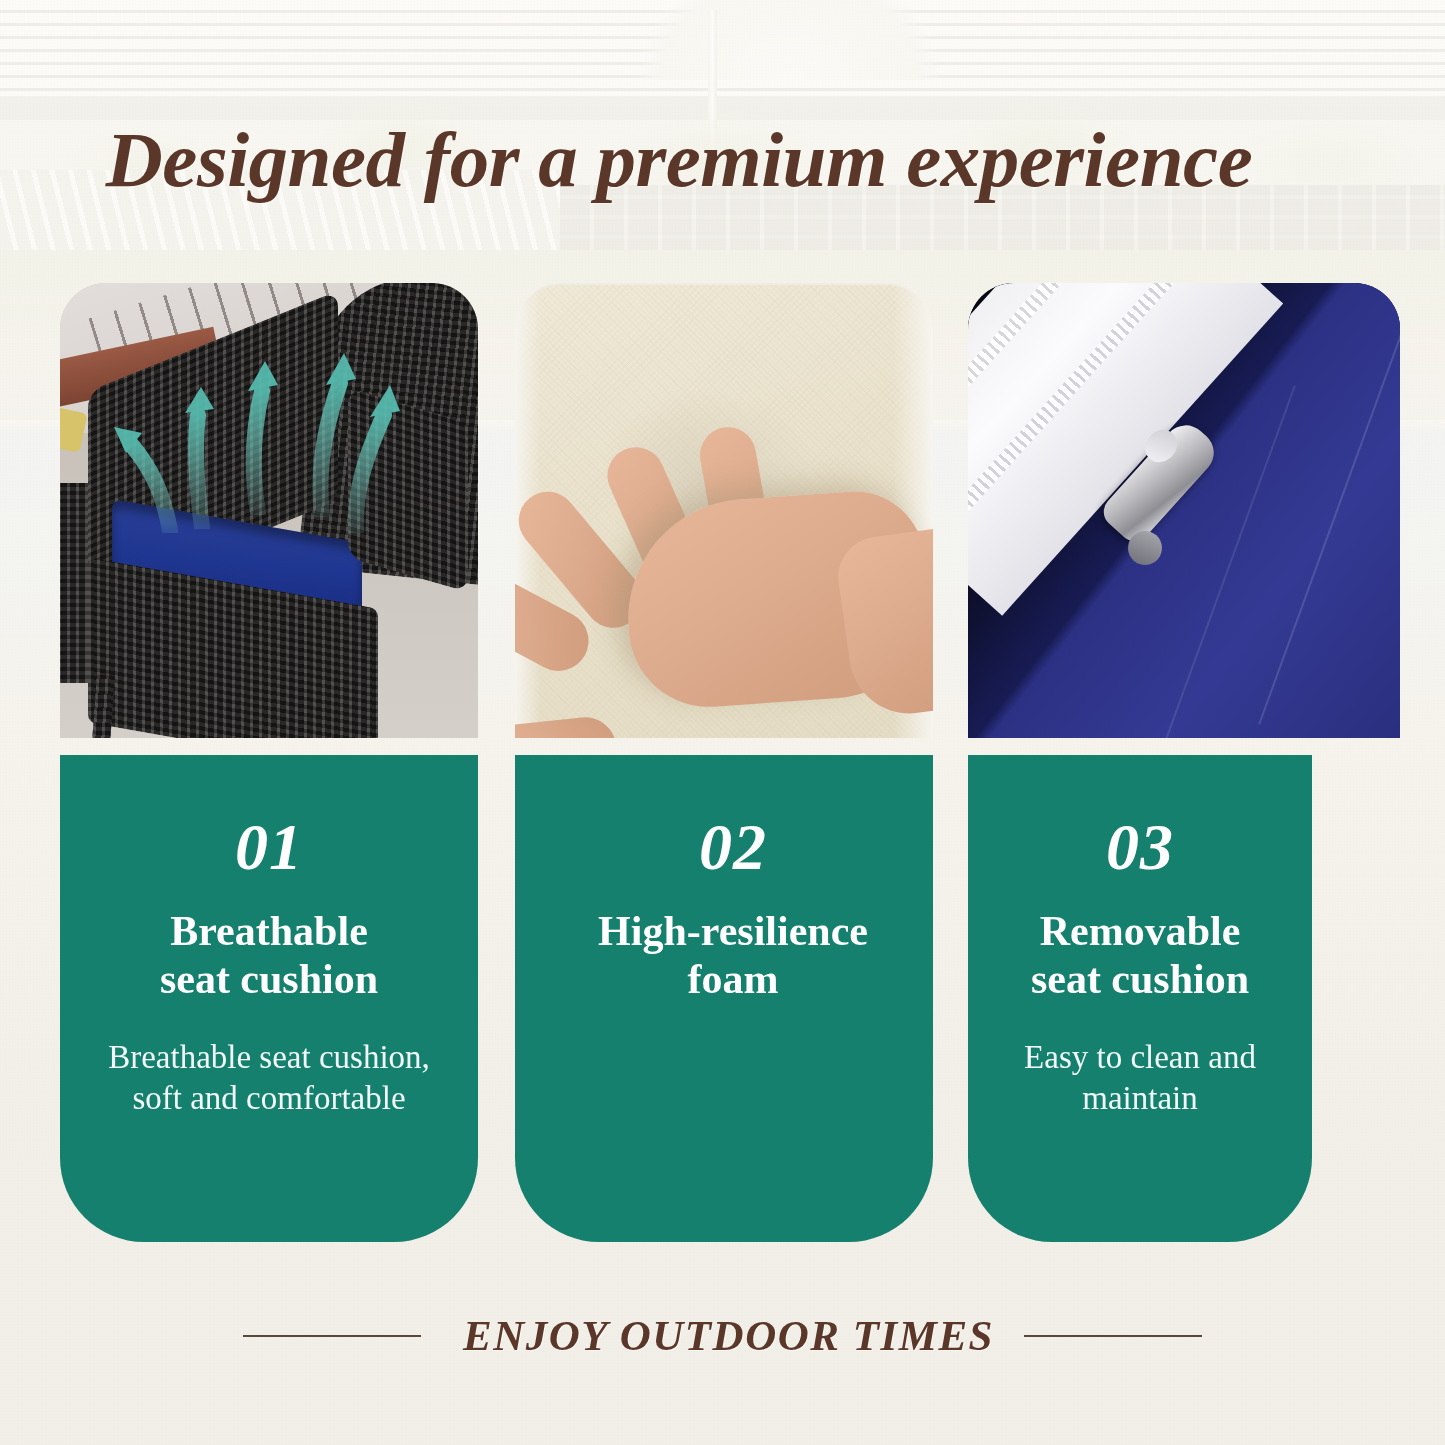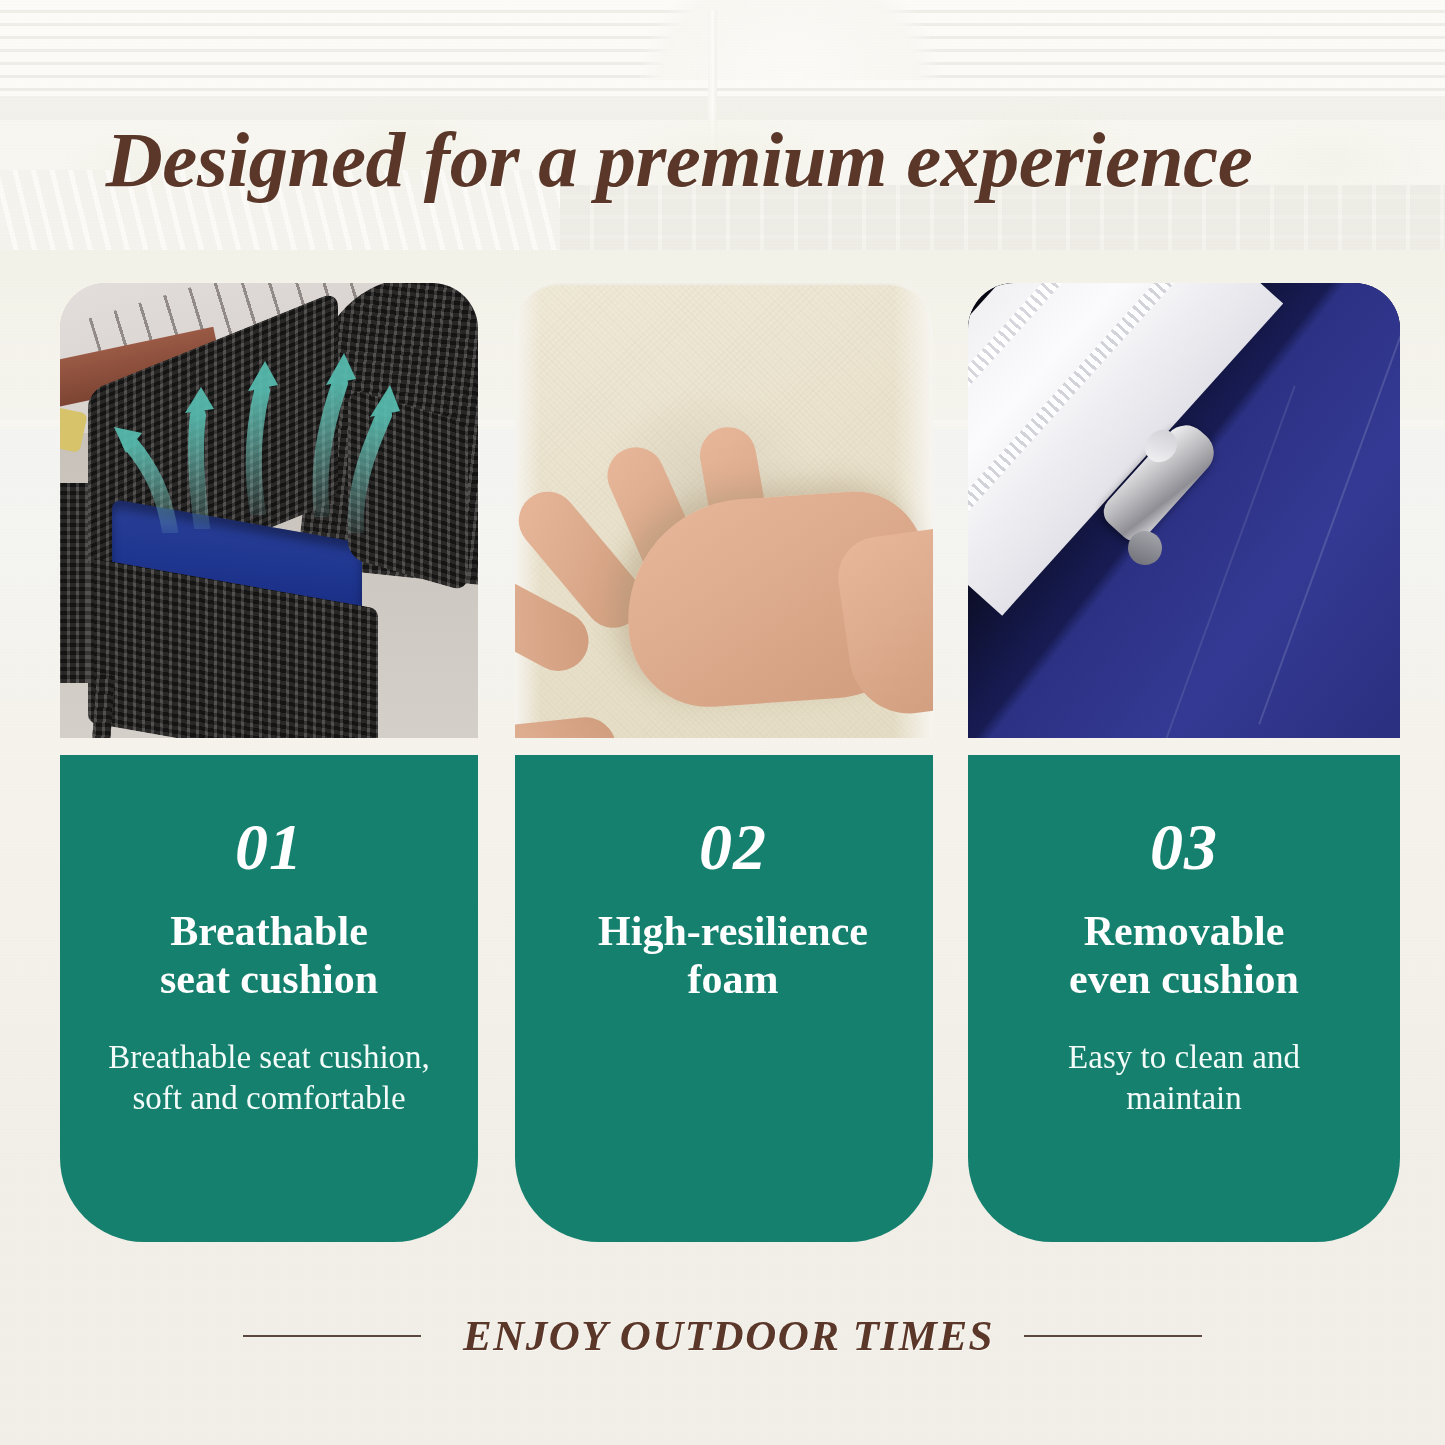--- a/index.html
+++ b/index.html
@@ -184,21 +184,21 @@
   .card{
     position:absolute;top:755px;width:418px;
     background:#15806e;
     border-radius:0 0 84px 84px;
     color:#ffffff;text-align:center;
     box-sizing:border-box;
     padding:58px 22px 0 22px;
   }
   .card-1{left:60px;height:487px;}
   .card-2{left:515px;height:487px;padding-left:40px;}
-  .card-3{left:968px;width:432px;height:487px;}
+  .card-3{left:968px;width:344px;height:487px;}
 
   .card-num{
     font-family:"Liberation Serif",serif;
     font-style:italic;font-weight:bold;
     font-size:66px;line-height:68px;
     color:#ffffff;letter-spacing:1px;
     margin:0 0 26px 0;
   }
   .card-title{
     font-family:"Liberation Serif",serif;
@@ -374,21 +374,21 @@
 
   <div class="card card-2">
     <div class="card-num">02</div>
     <div class="card-title">High-resilience
 foam</div>
   </div>
 
   <div class="card card-3">
     <div class="card-num">03</div>
     <div class="card-title">Removable
-even cushion</div>
+seat cushion</div>
     <div class="card-desc">Easy to clean and
 maintain</div>
   </div>
 
   <div class="footer">
     <div class="rule"></div>
     <div class="footer-text">ENJOY OUTDOOR TIMES</div>
     <div class="rule"></div>
   </div>
 

